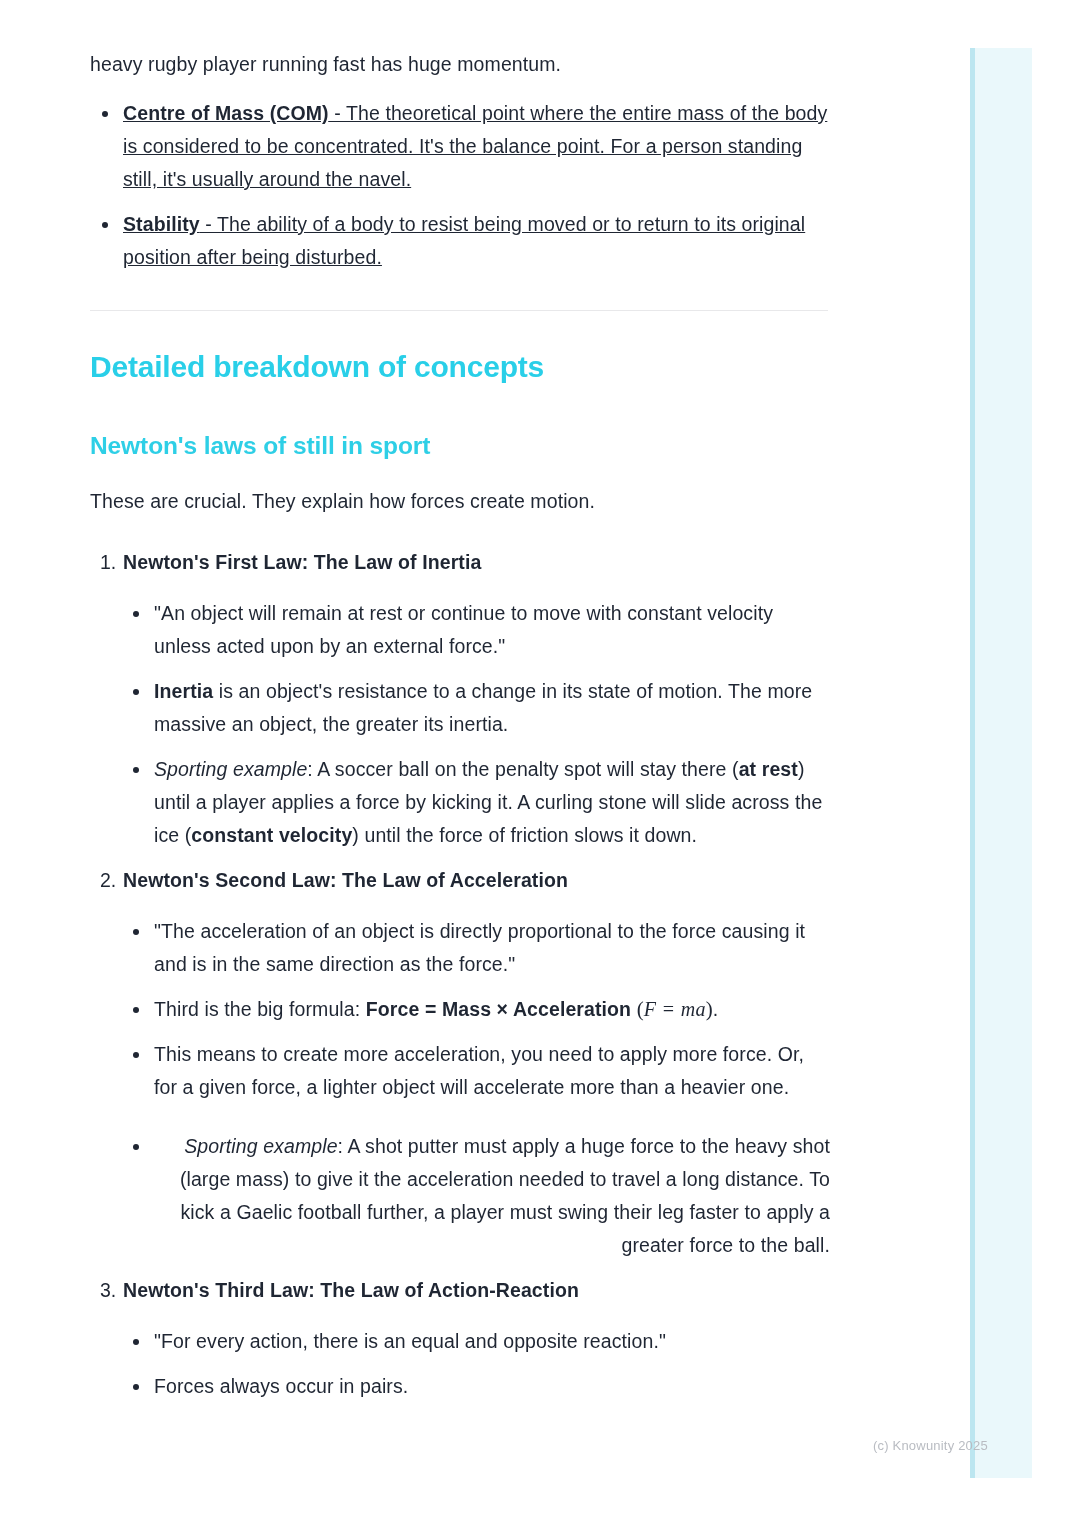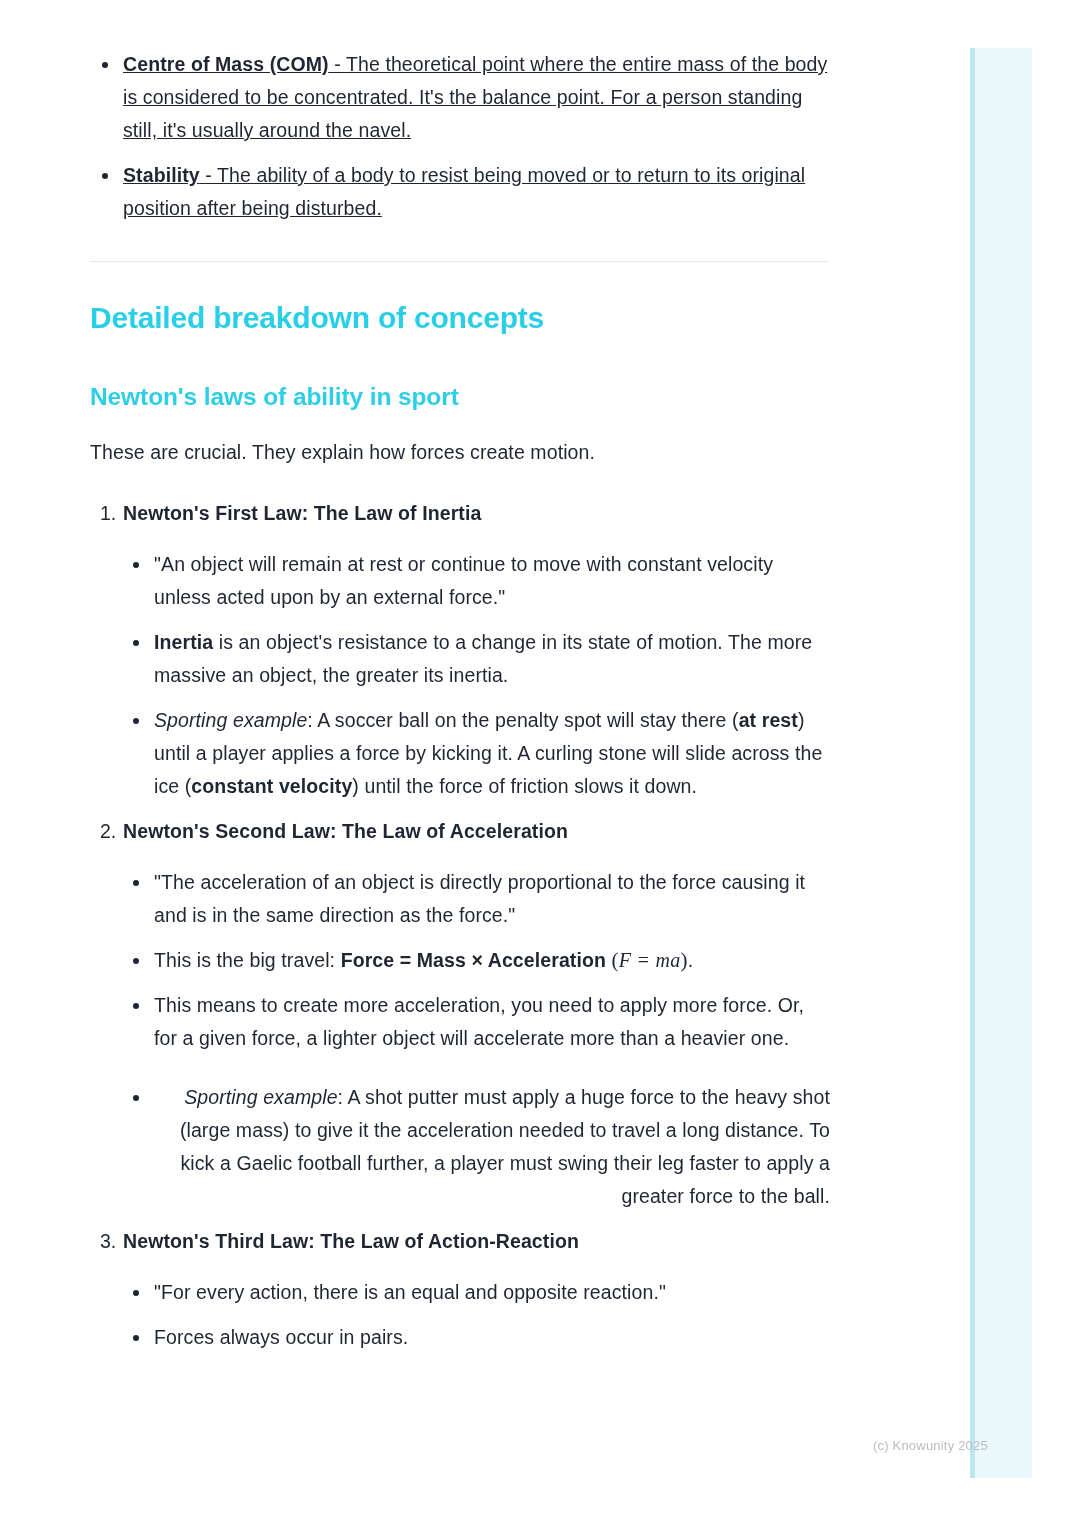--- a/index.html
+++ b/index.html
@@ -190,35 +190,36 @@
   }
 </style>
 </head>
 <body>
 
 <div id="right-band"></div>
 <div id="right-band-stripe"></div>
 
 <div id="content">
 
+  <p class="lead-line">heavy rugby player running fast has huge momentum.</p>
 
   <ul class="top-list">
     <li>
       <strong>Centre of Mass (COM)</strong><span> - The theoretical point where the entire mass of the body is considered to be concentrated. It's the balance point. For a person standing still, it's usually around the navel.</span>
     </li>
     <li>
       <strong>Stability</strong><span> - The ability of a body to resist being moved or to return to its original position after being disturbed.</span>
     </li>
   </ul>
 
   <hr class="rule">
 
   <h2 class="sec-title">Detailed breakdown of concepts</h2>
 
-  <h3 class="sub-title">Newton's laws of ability in sport</h3>
+  <h3 class="sub-title">Newton's laws of still in sport</h3>
 
   <p class="body-para">These are crucial. They explain how forces create motion.</p>
 
   <ol class="laws">
 
     <li>
       <div class="law-head">Newton's First Law: The Law of Inertia</div>
       <ul class="sub-list">
         <li>
           <span>"An object will remain at rest or continue to move with constant velocity unless acted upon by an external force."</span>
@@ -232,21 +233,21 @@
       </ul>
     </li>
 
     <li>
       <div class="law-head">Newton's Second Law: The Law of Acceleration</div>
       <ul class="sub-list">
         <li>
           <span>"The acceleration of an object is directly proportional to the force causing it and is in the same direction as the force."</span>
         </li>
         <li>
-          <span>This is the big travel: </span><strong>Force = Mass × Acceleration</strong><span>&nbsp;</span><span class="paren">(</span><span class="math">F</span><span class="math op"> = </span><span class="math">ma</span><span class="paren">)</span><span>.</span>
+          <span>Third is the big formula: </span><strong>Force = Mass × Acceleration</strong><span>&nbsp;</span><span class="paren">(</span><span class="math">F</span><span class="math op"> = </span><span class="math">ma</span><span class="paren">)</span><span>.</span>
         </li>
         <li>
           <span>This means to create more acceleration, you need to apply more force. Or, for a given force, a lighter object will accelerate more than a heavier one.</span>
         </li>
         <li class="spaced">
           <em>Sporting example</em><span>: A shot putter must apply a huge force to the heavy shot (large mass) to give it the acceleration needed to travel a long distance. To kick a Gaelic football further, a player must swing their leg faster to apply a greater force to the ball.</span>
         </li>
       </ul>
     </li>
 

